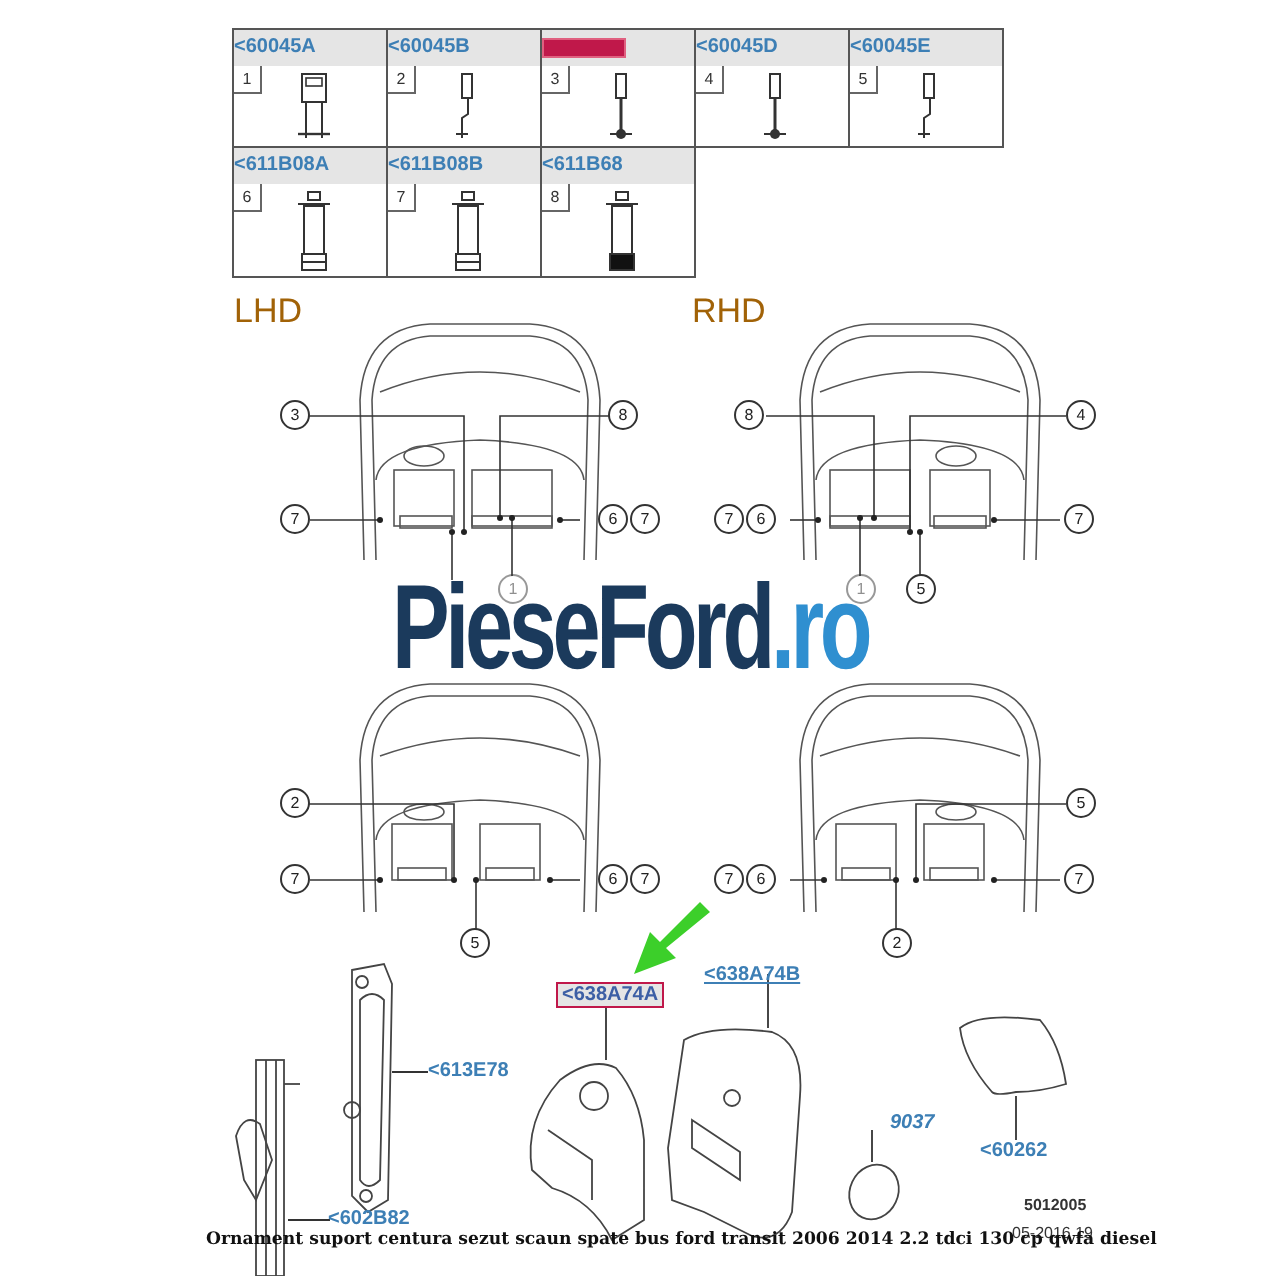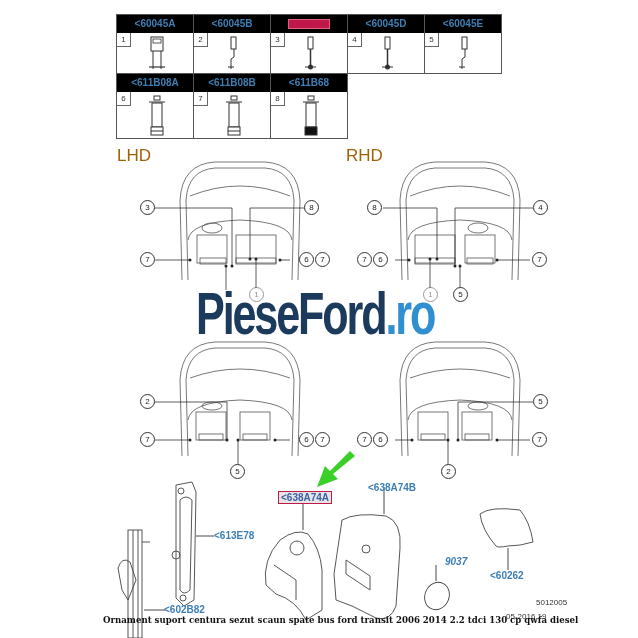--- a/index.html
+++ b/index.html
@@ -2,21 +2,21 @@
 <html><head>
 <meta charset="utf-8">
 <style>
   * { box-sizing: border-box; margin: 0; padding: 0; }
   html, body { width: 638px; height: 638px; background: #ffffff; overflow: hidden; }
   body { position: relative; font-family: "Liberation Sans", sans-serif; color: #222; }
 
   .parts-table { position: absolute; left: 116px; top: 14px; border-collapse: collapse; }
   .parts-table td { border: 1px solid #555; width: 77px; padding: 0; vertical-align: top; background: #fff; }
   .parts-table td.empty { border: none; }
-  .hdr { height: 18px; text-align: center; font-size: 10px; font-weight: bold; color: #3d7fb5; line-height: 18px; background: #000000; }
+  .hdr { height: 18px; font-size: 10px; font-weight: bold; color: #3d7fb5; line-height: 18px; background: #e5e5e5; }
   .hdr.sel { position: relative; }
   .hdr.sel span.mark { display: inline-block; width: 42px; height: 10px; margin-top: 4px; background: #c0184a; border: 1px solid #e06080; vertical-align: top; }
   .cell { position: relative; height: 40px; }
   .cell.tall { height: 46px; }
   .num { position: absolute; left: 0; top: 0; width: 14px; height: 14px; border-right: 1px solid #666; border-bottom: 1px solid #666; font-size: 8px; line-height: 13px; text-align: center; color: #333; }
   .cell svg { position: absolute; left: 20px; top: 2px; }
 
   .side-label { position: absolute; font-size: 17px; color: #a16207; }
 
   .diagram { position: absolute; }
@@ -315,20 +315,20 @@
     <line x1="508" y1="548" x2="508" y2="570"></line>
   </g>
   <g fill="#3ccf2a">
     <path d="M355 456 L350 451 L330 471 L325 466 L317 487 L338 479 L333 474 Z"></path>
   </g>
 </svg>
 
 <div class="part-label" style="left:214px;top:530px;">&lt;613E78</div>
 <div class="part-label" style="left:164px;top:604px;text-align:center;">&lt;602B82</div>
 <div class="part-label selected" style="left:278px;top:491px;">&lt;638A74A</div>
-<div class="part-label" style="left:368px;top:482px;">&lt;638A74B</div>
+<div class="part-label" style="left:352px;top:482px;text-decoration:underline;">&lt;638A74B</div>
 <div class="part-label" style="left:445px;top:556px;font-style:italic;">9037</div>
 <div class="part-label" style="left:490px;top:570px;">&lt;60262</div>
 
-<div class="docnum" style="left:536px;top:598px;">5012005</div>
+<div class="docnum" style="left:512px;top:598px;font-weight:bold;">5012005</div>
 <div class="docnum" style="left:506px;top:612px;text-align:right;">05-2016 19</div>
 
 <div class="caption">Ornament suport centura sezut scaun spate bus ford transit 2006 2014 2.2 tdci 130 cp qwfa diesel</div>
 
 </body></html>

